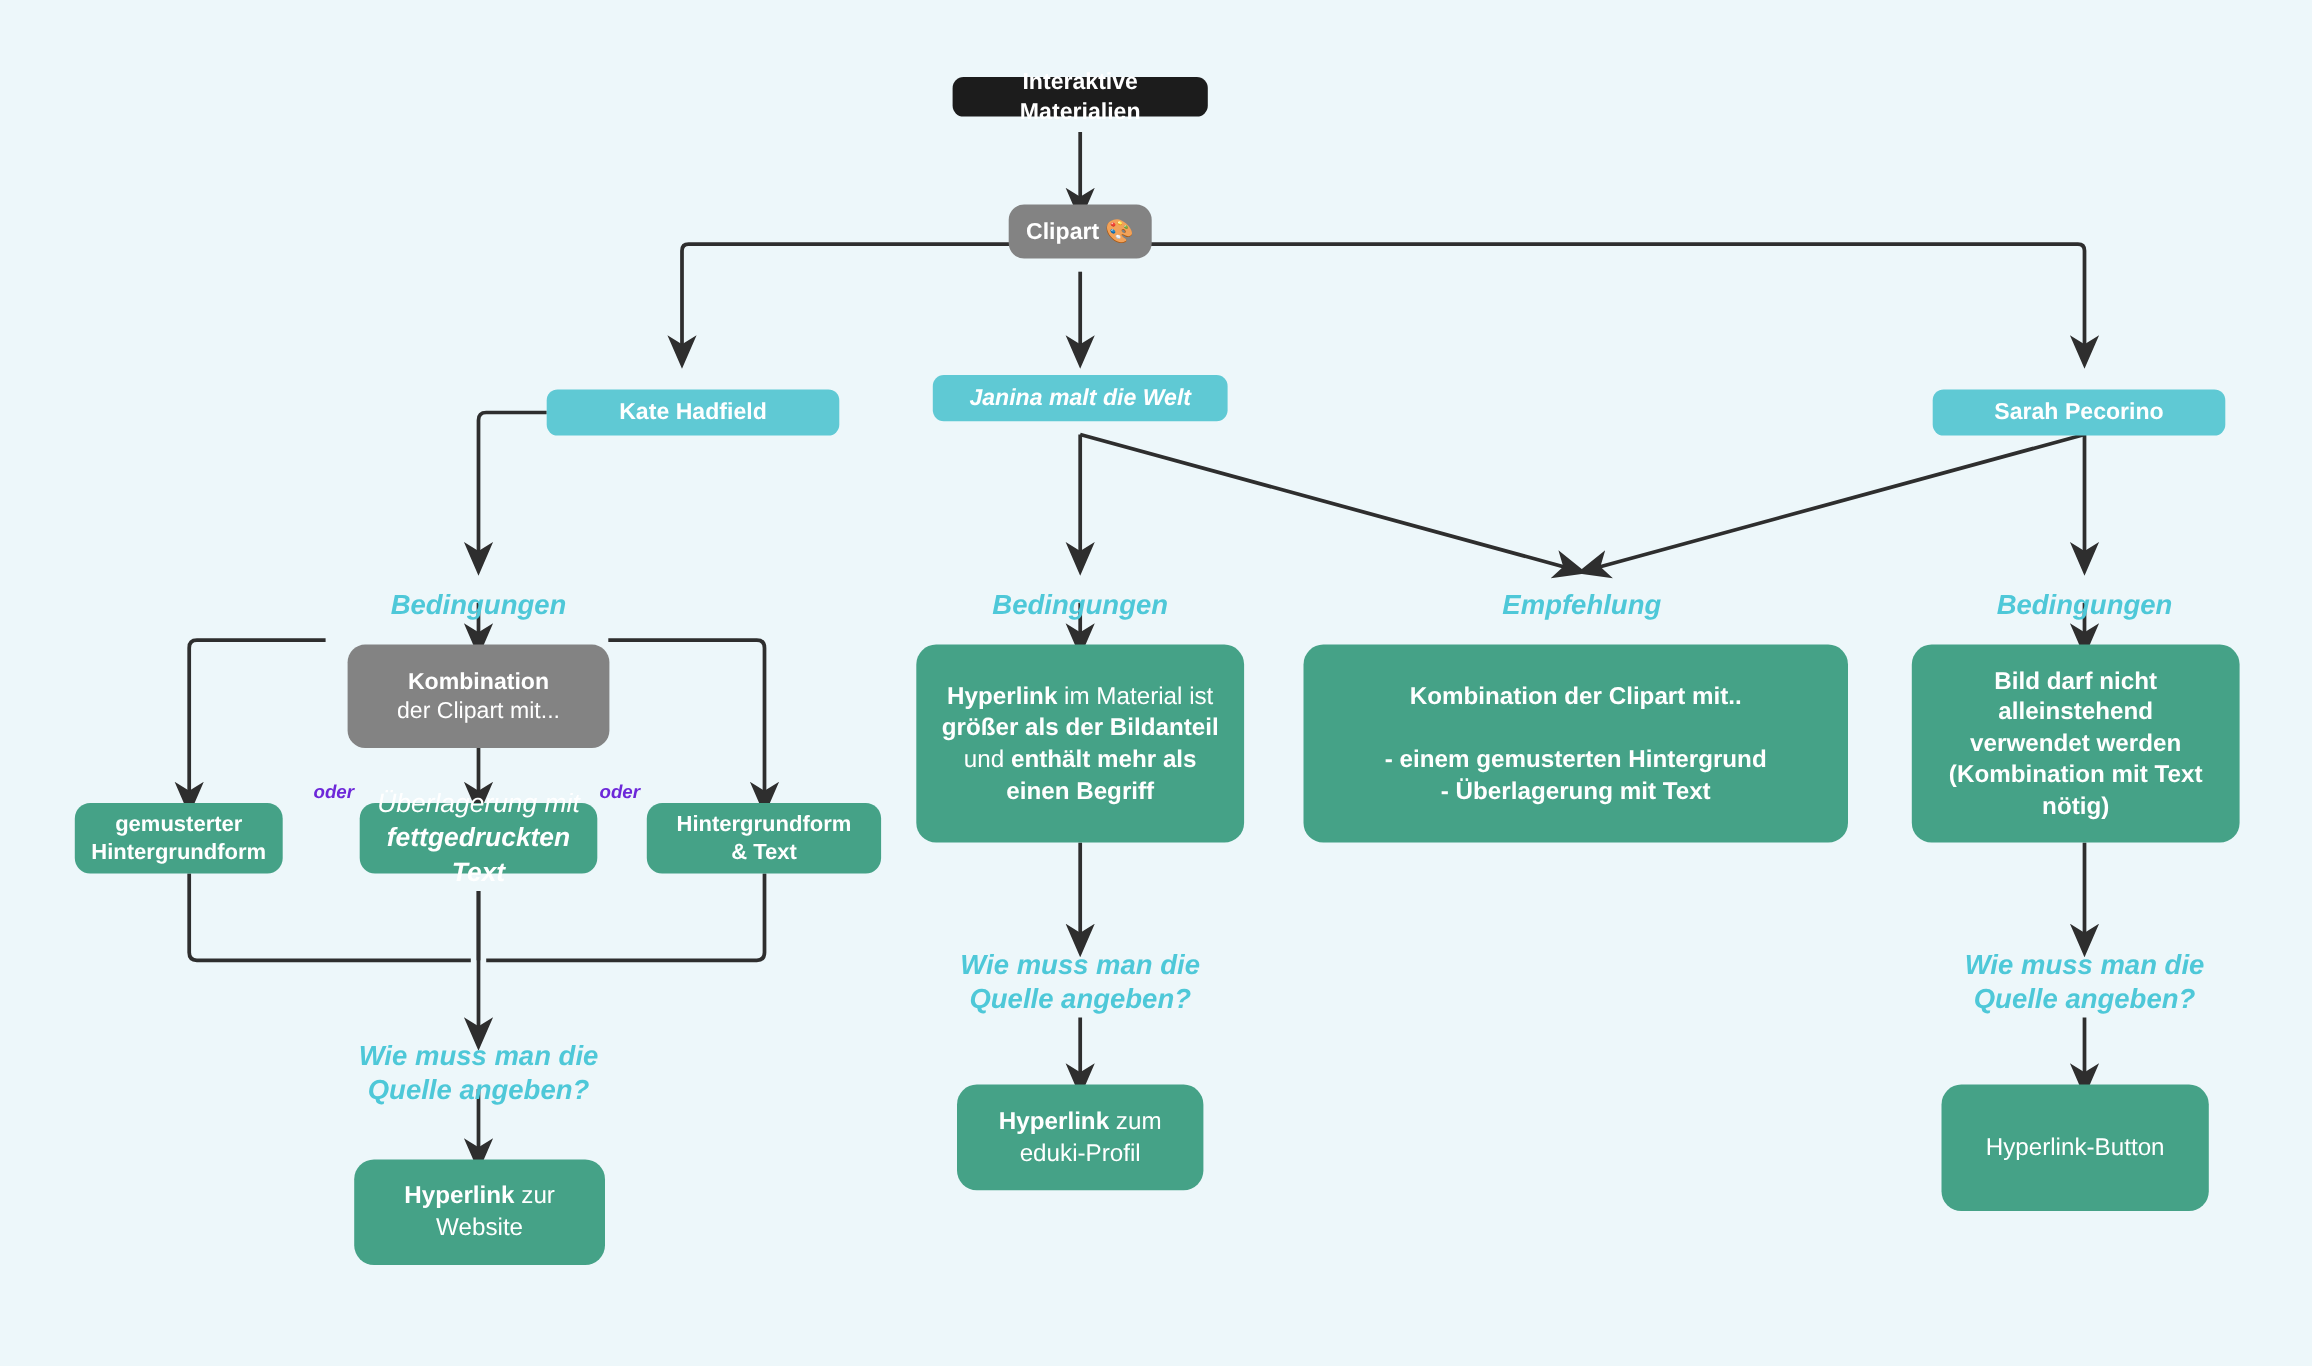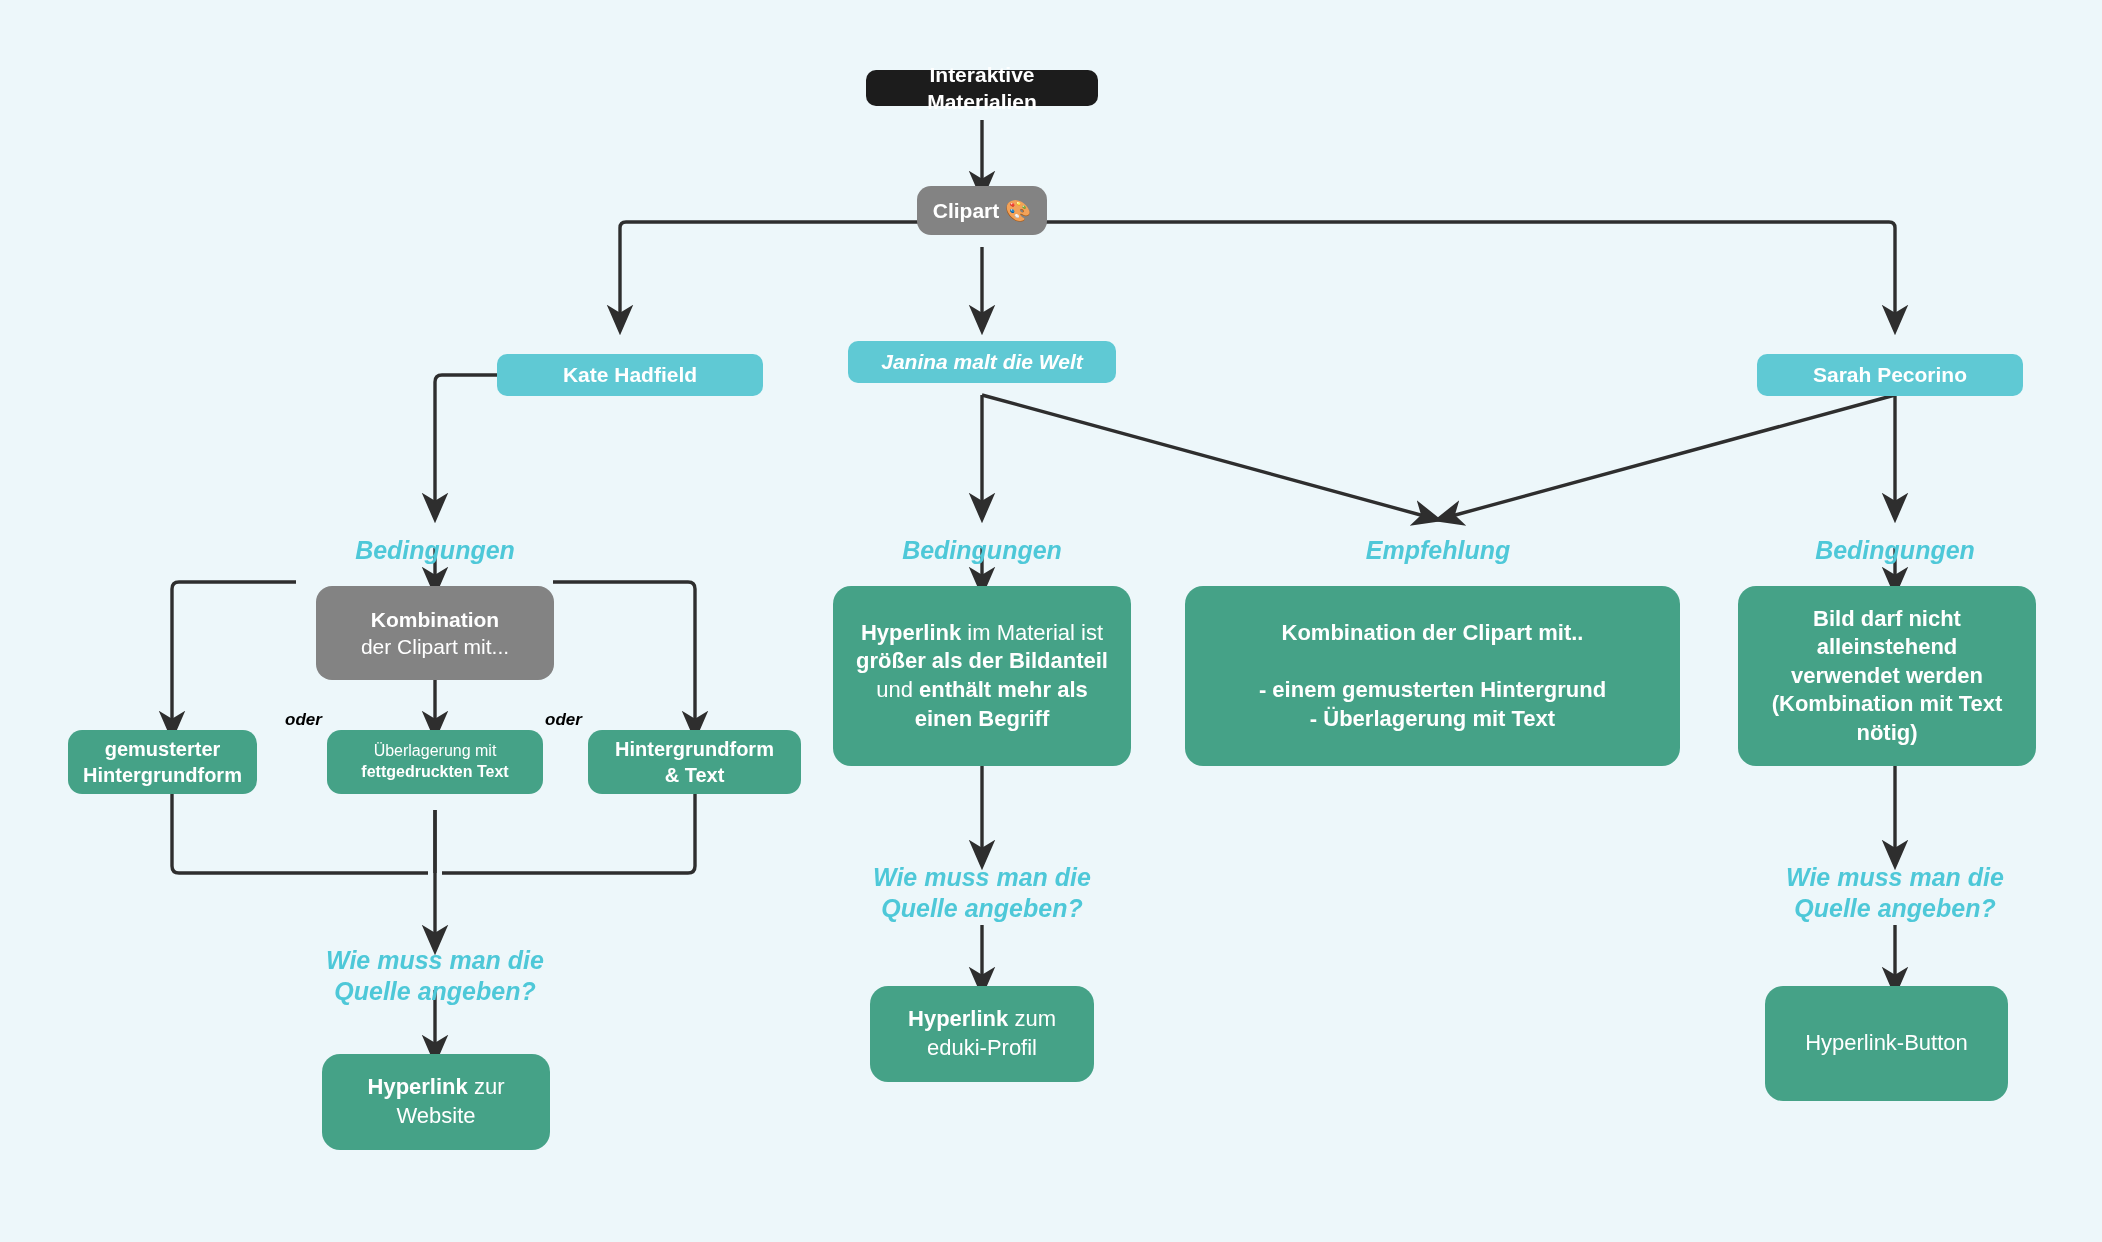--- a/index.html
+++ b/index.html
@@ -58,21 +58,21 @@
     color: #4ec8d8;
     font-weight: bold;
     font-style: italic;
     font-size: 25px;
     text-align: center;
     line-height: 1.25;
     z-index: 3;
   }
   .edge-label {
     position: absolute;
-    color: #000000;
+    color: #6d28d9;
     font-weight: bold;
     font-style: italic;
     font-size: 17px;
     z-index: 3;
   }
   .b { font-weight: bold; }
   .n { font-weight: normal; }
   .inner { width: 100%; }
 </style>
 </head>
@@ -181,21 +181,21 @@
     </span>
   </div>
 
   <div class="node node-green small" style="left:68px; top:730px; width:189px; height:64px; font-size:20px;">
     <span class="inner">
       <span class="b">gemusterter</span><br>
       <span class="b">Hintergrundform</span>
     </span>
   </div>
 
-  <div class="node node-green small" style="left:327px; top:730px; width:216px; height:64px; font-size:16px;">
+  <div class="node node-green small" style="left:327px; top:730px; width:216px; height:64px; font-size:24px;font-style:italic;">
     <span class="inner">
       <span class="n">Überlagerung mit</span><br>
       <span class="b">fettgedruckten Text</span>
     </span>
   </div>
 
   <div class="node node-green small" style="left:588px; top:730px; width:213px; height:64px; font-size:20px;">
     <span class="inner">
       <span class="b">Hintergrundform</span><br>
       <span class="b">&amp; Text</span>

